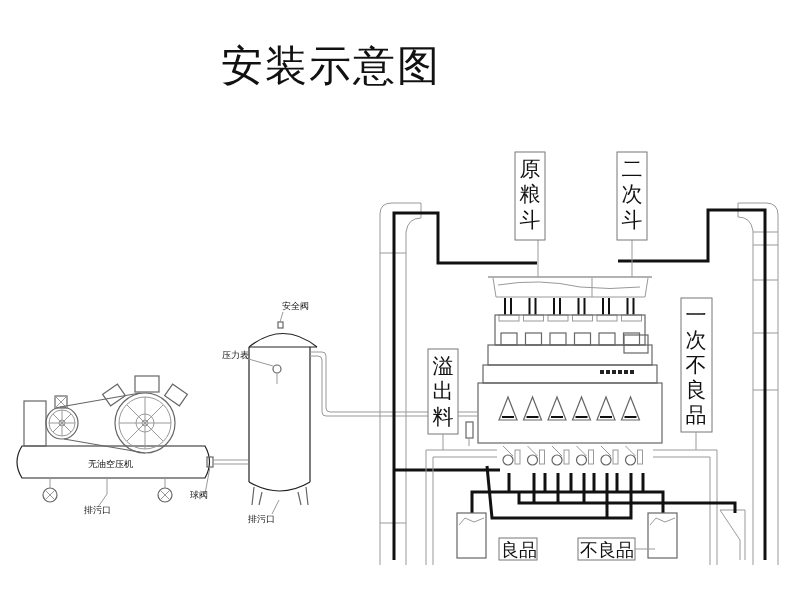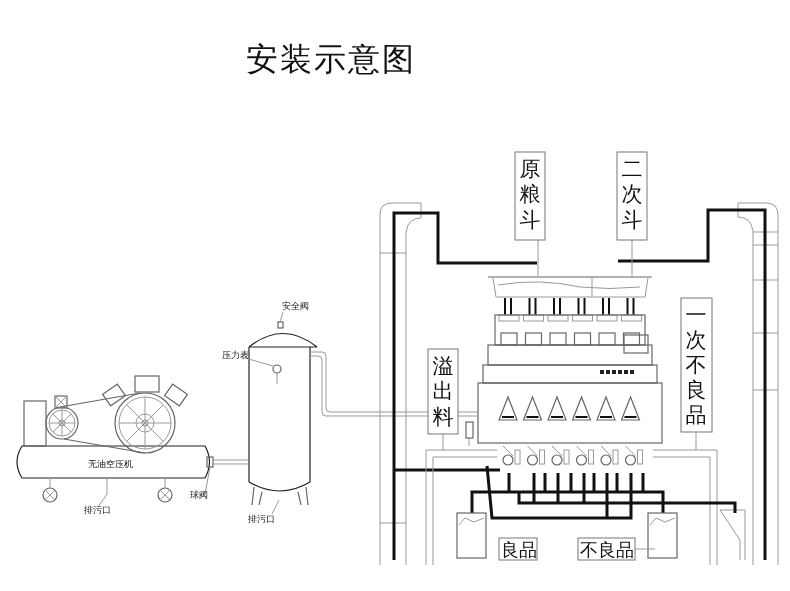--- a/index.html
+++ b/index.html
@@ -1,17 +1,17 @@
 <!DOCTYPE html>
 <html><head>
 <meta charset="utf-8">
 <style>
   html, body { margin:0; padding:0; background:#ffffff; }
   body { width:790px; height:591px; position:relative; overflow:hidden; font-family:"DejaVu Sans", sans-serif; }
-  #title { position:absolute; left:0; width:662px; top:38px; text-align:center; font-size:32px; color:#111; letter-spacing:2px; font-family:"DejaVu Sans", sans-serif; }
+  #title { position:absolute; left:0; width:662px; top:38px; text-align:center; font-size:42px; color:#111; letter-spacing:2px; font-family:"DejaVu Sans", sans-serif; }
   svg { position:absolute; left:0; top:0; }
   .thin { stroke:#999; stroke-width:1; fill:none; }
   .mid { stroke:#666; stroke-width:1.2; fill:none; }
   .dark { stroke:#222; stroke-width:1.2; fill:none; }
   .thick { stroke:#111; stroke-width:3; fill:none; }
   .boxlbl { fill:#fff; stroke:#777; stroke-width:1; }
   .vtext { font-family:"DejaVu Sans", sans-serif; font-size:21px; fill:#111; text-anchor:middle; }
   .small { font-family:"DejaVu Sans", sans-serif; font-size:9px; fill:#111; }
   .hz { font-family:"DejaVu Sans", sans-serif; font-size:18px; fill:#111; }
 </style>

